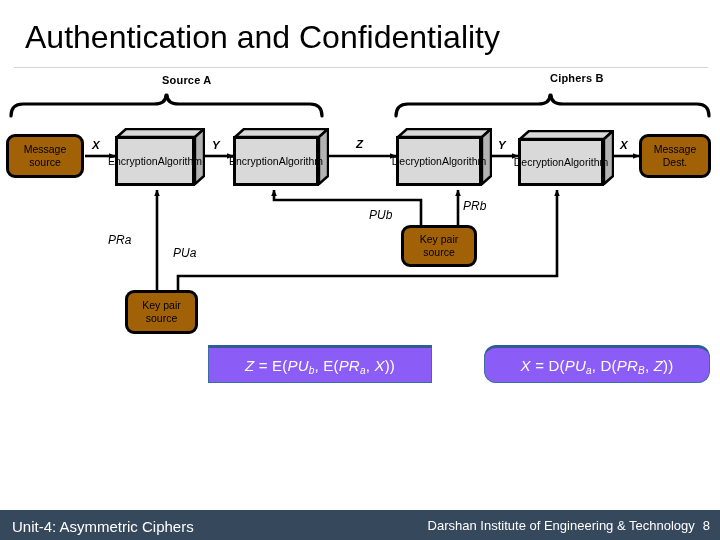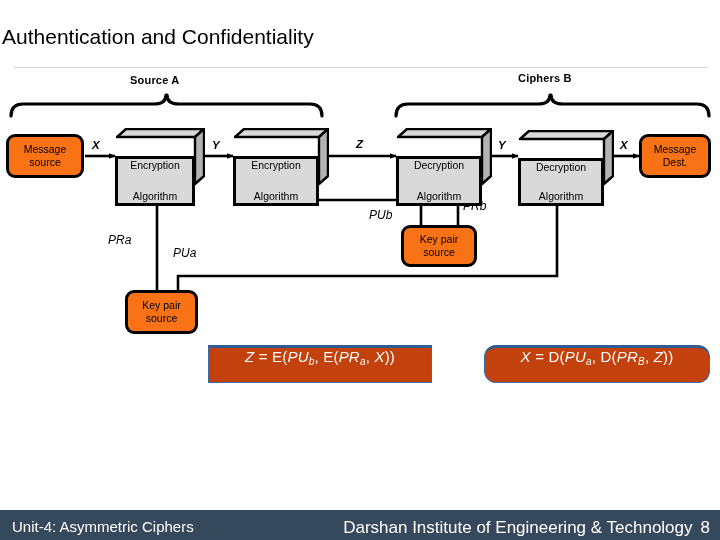--- a/index.html
+++ b/index.html
@@ -11,61 +11,62 @@
     width: 720px;
     height: 540px;
     position: relative;
     overflow: hidden;
     font-family: "Liberation Sans", sans-serif;
     color: #000000;
   }
   
   #slide-title {
     position: absolute;
-    left: 2px;
+    left: 25px;
     top: 18px;
     width: 692px;
-    font-size: 21px;
+    font-size: 32px;
     line-height: 38px;
     font-weight: 400;
     color: #000000;
     white-space: nowrap;
   }
   #title-rule {
     position: absolute;
     left: 14px;
     top: 67px;
     width: 694px;
     height: 1px;
     background: #d4d4d4;
   }
   
   .source-label {
     position: absolute;
     font-size: 11px;
     font-weight: bold;
     letter-spacing: .2px;
     white-space: nowrap;
+    margin-left: 32px;
   }
   #source-a-label { left: 130px; top: 74px; }
   #source-b-label { left: 518px; top: 72px; }
 
   
   #diagram-svg {
     position: absolute;
     left: 0;
     top: 0;
     width: 720px;
     height: 540px;
   }
   
   .node {
     position: absolute;
     box-sizing: border-box;
-    background: #f97316;
+    background: #a16207;
     border: 3px solid #000000;
     display: flex;
     flex-direction: column;
     align-items: center;
     justify-content: center;
     text-align: center;
     font-size: 10.5px;
     line-height: 13px;
     color: #000;
   }
@@ -79,28 +80,27 @@
   .slab .face {
     position: absolute;
     left: 0;
     top: 8px;
     width: 100%;
     height: calc(100% - 8px);
     box-sizing: border-box;
     background: #d9d9d9;
     border: 3px solid #000000;
     display: flex;
-    flex-direction: column;
+    flex-direction: row;
     align-items: center;
-    justify-content: space-between;
+    justify-content: center;
     text-align: center;
     font-size: 10.5px;
     line-height: 13px;
     z-index: 2;
-    margin-top: 20px;
   }
   .slab .face span { display: block; white-space: nowrap; }
 
   
   .edge-label {
     position: absolute;
     font-size: 11.5px;
     font-weight: bold;
     font-style: italic;
     white-space: nowrap;
@@ -109,27 +109,28 @@
   .key-label {
     position: absolute;
     font-size: 12px;
     font-style: italic;
     white-space: nowrap;
   }
   
   .formula-box {
     position: absolute;
     box-sizing: border-box;
-    background: #c2410c;
+    background: #8b5cf6;
     border-top: 3px solid #2f5c92;
     border-left: 1px solid #3a6ca8;
     border-right: 1px solid #3a6ca8;
     border-bottom: 1px solid #3a6ca8;
     color: #ffffff;
     display: flex;
+    align-items: center;
     justify-content: center;
     font-size: 15px;
     letter-spacing: .2px;
     white-space: nowrap;
   }
   .formula-box i { font-style: italic; }
   .formula-box sub { font-size: 10px; font-style: italic; vertical-align: baseline; position: relative; top: 3px; }
 
   
   #footer-bar {
@@ -145,21 +146,21 @@
     left: 12px;
     top: 518px;
     font-size: 15px;
     color: #ffffff;
     white-space: nowrap;
   }
   #footer-right {
     position: absolute;
     right: 10px;
     top: 518px;
-    font-size: 17px;
+    font-size: 13px;
     color: #ffffff;
     white-space: nowrap;
   }
   #footer-page {
     margin-left: 8px;
   }
 </style>
 </head>
 <body>
 

